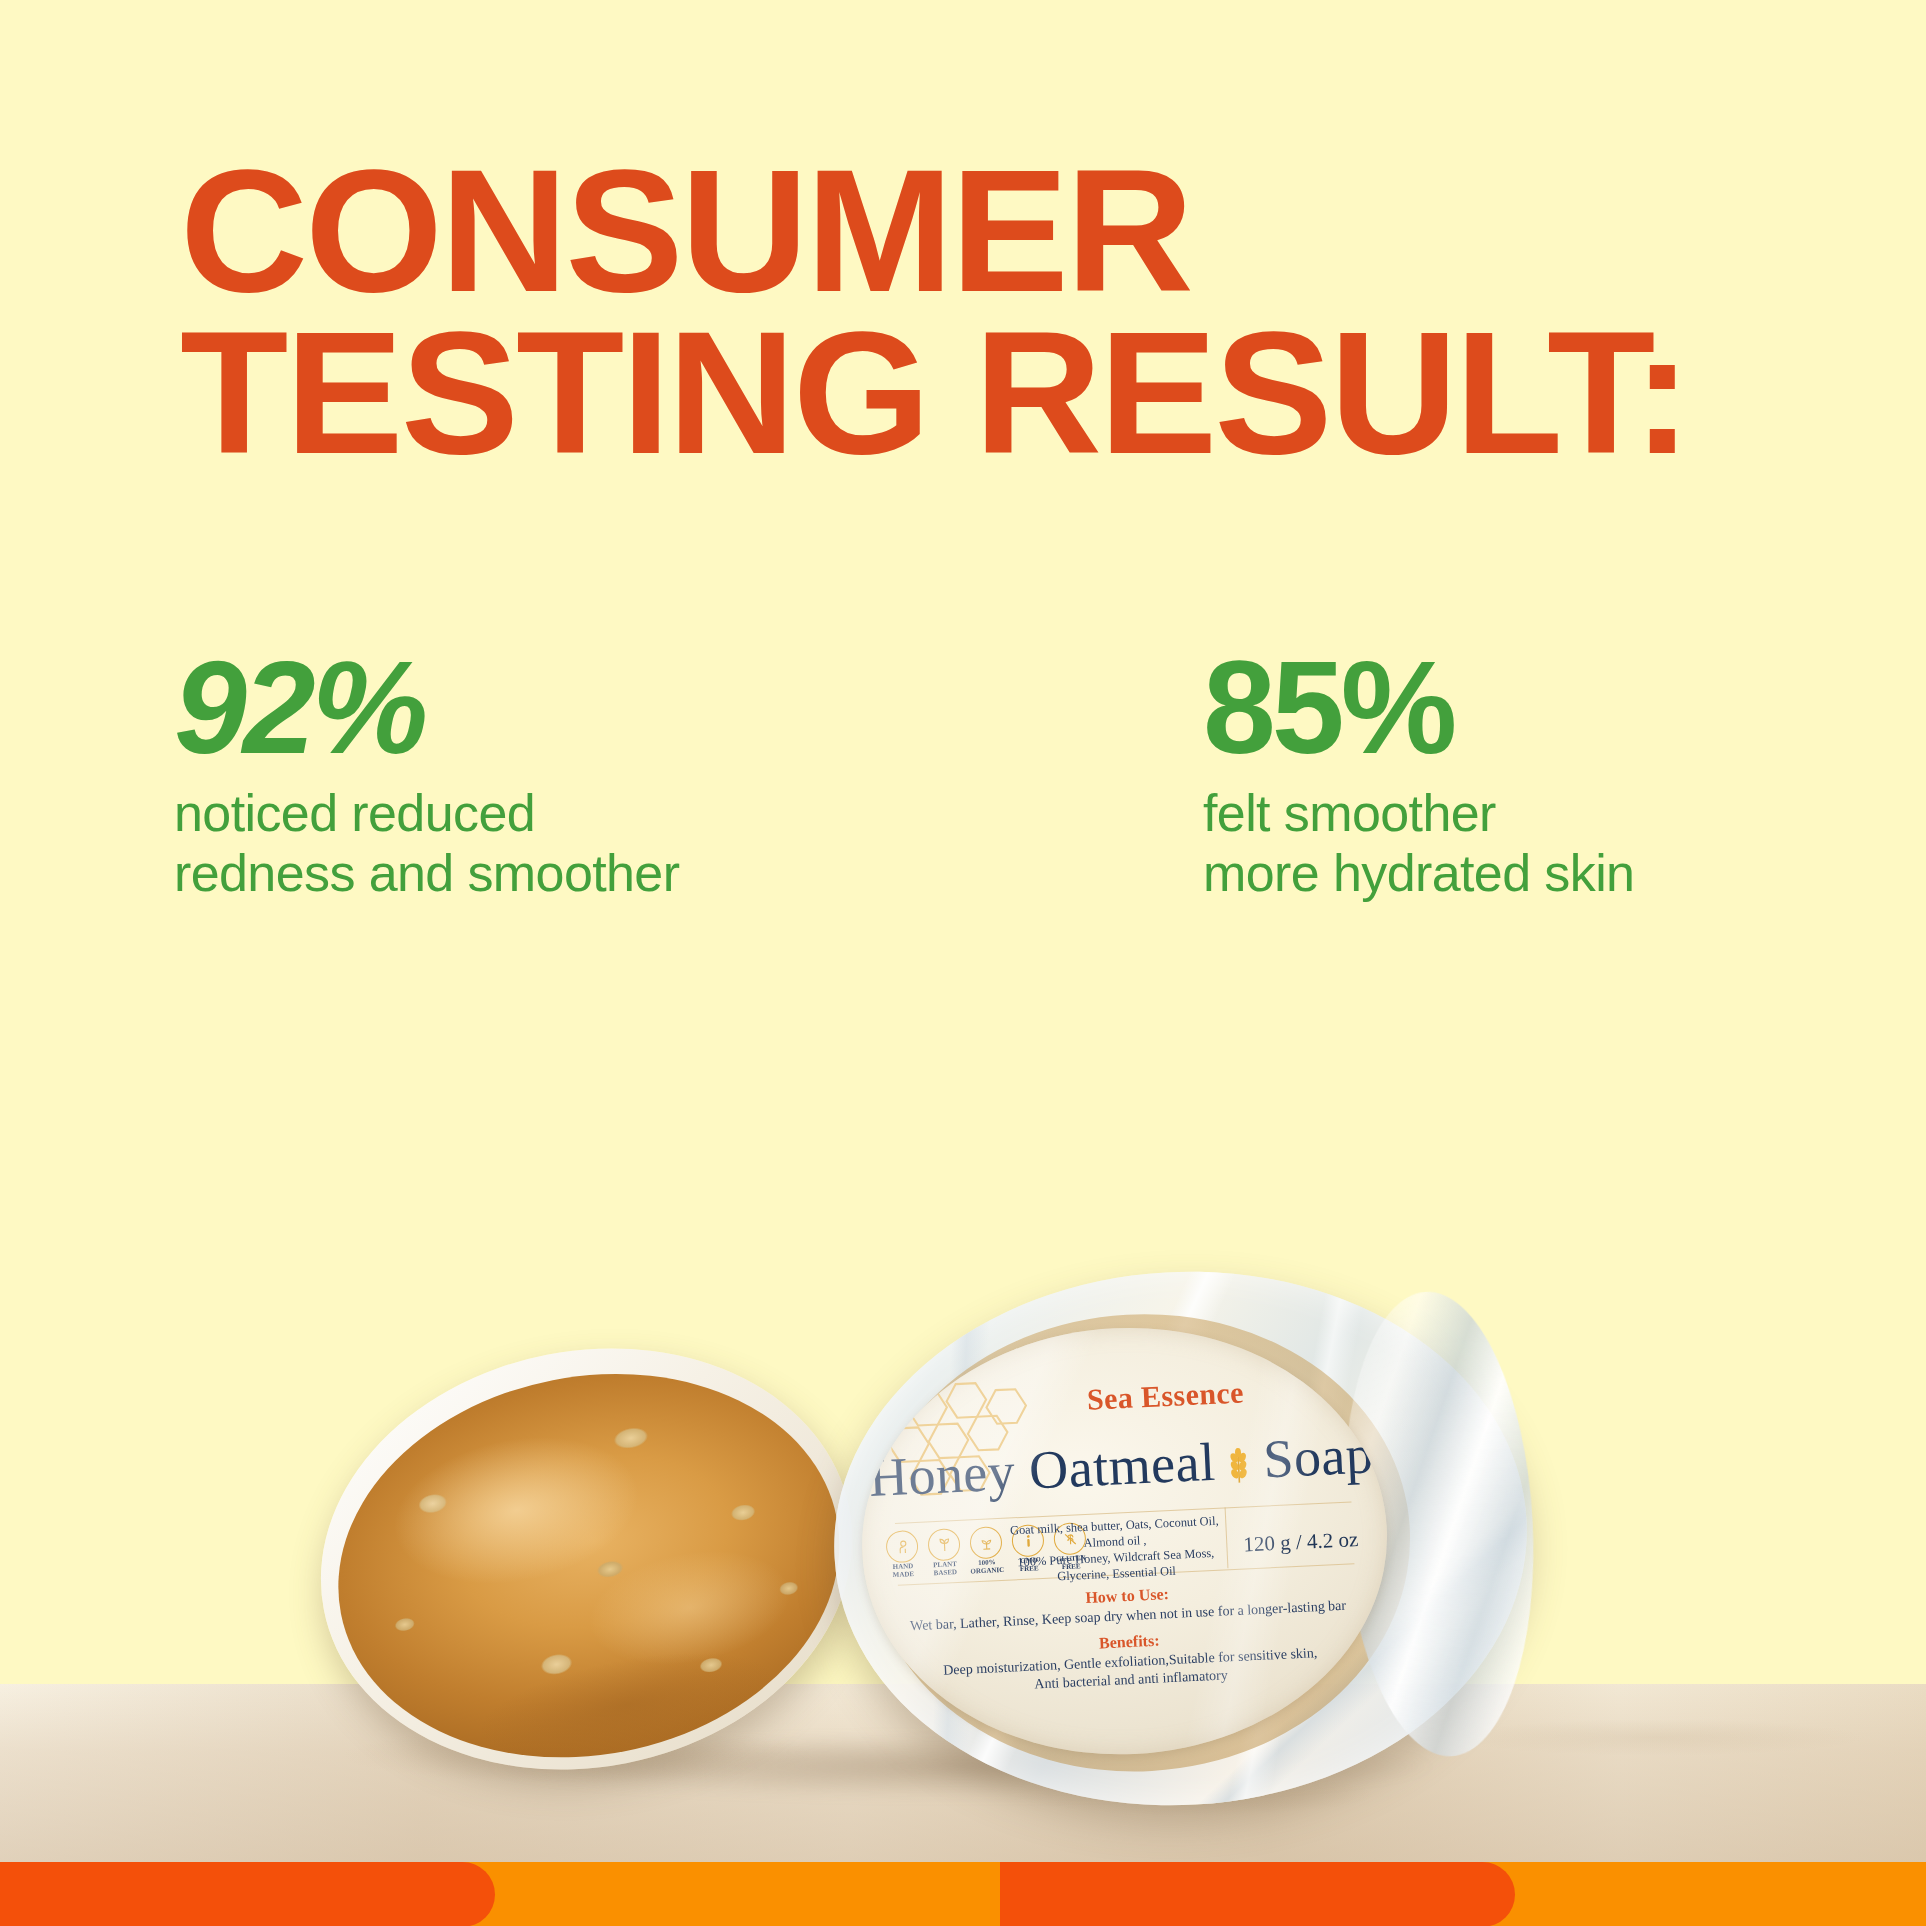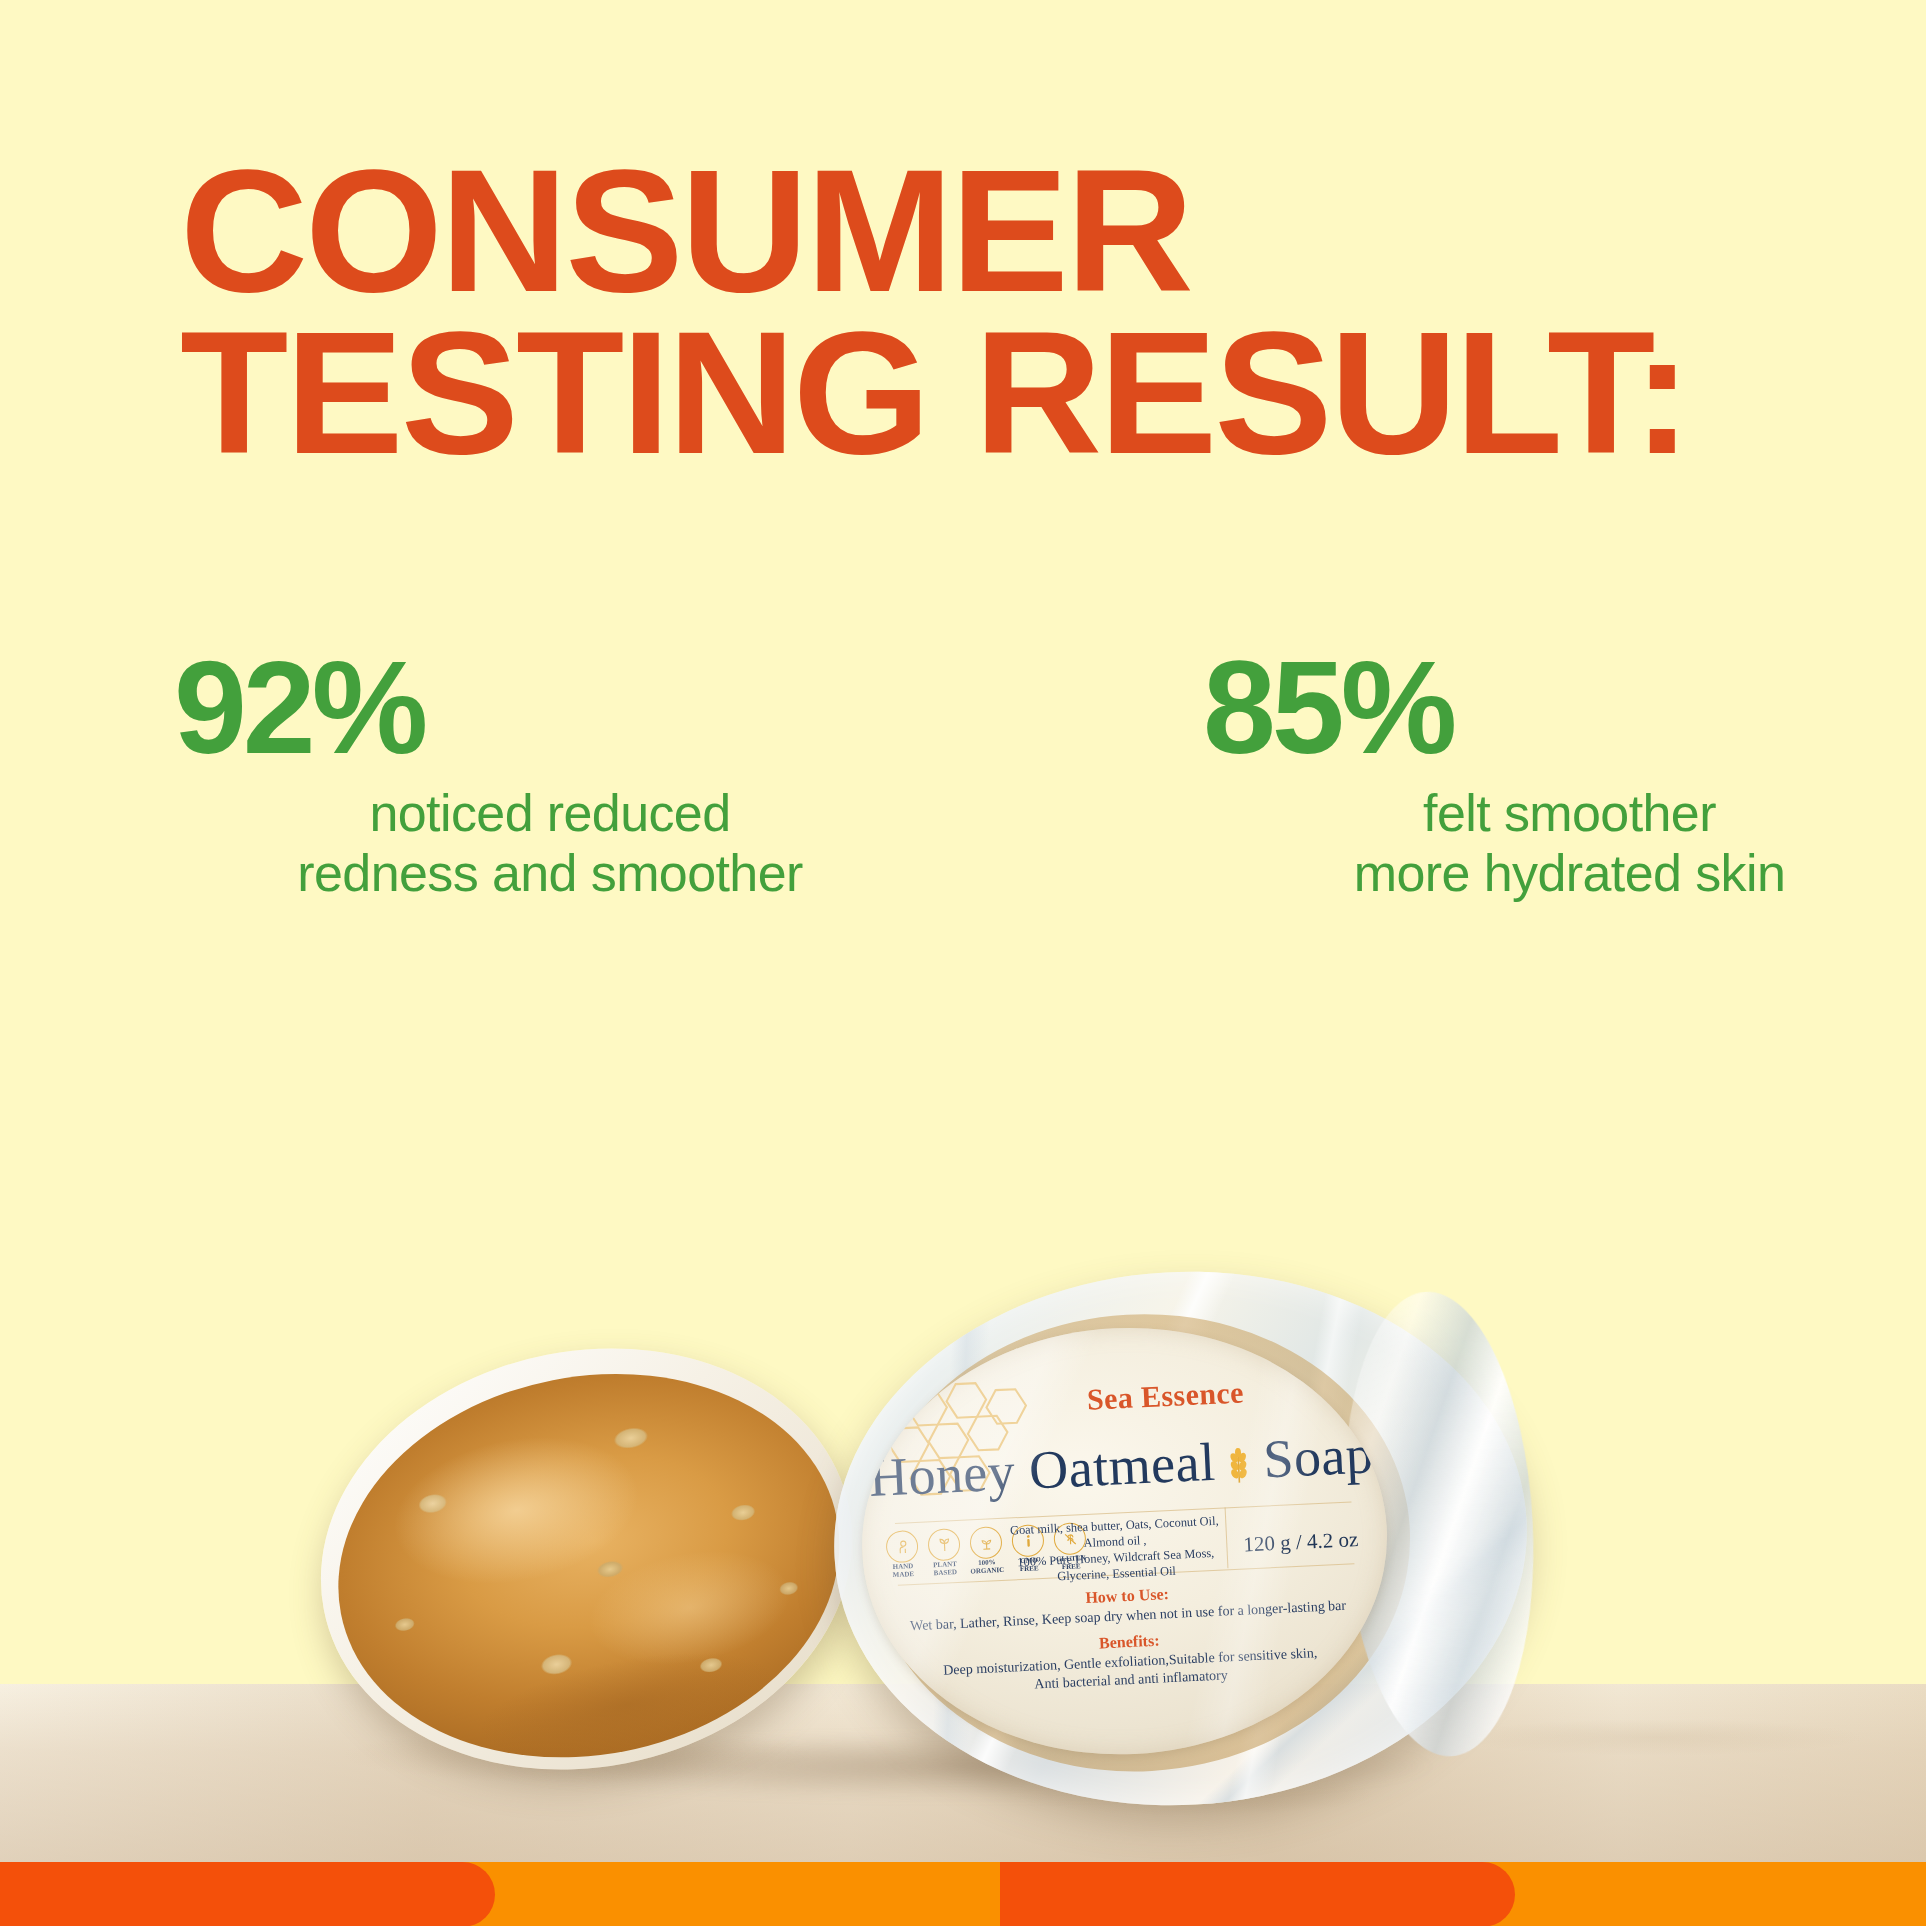--- a/index.html
+++ b/index.html
@@ -51,21 +51,20 @@
     letter-spacing:-4px;
   }
   .stat-caption {
     margin-top:10px;
     color:#43A03C;
     font-family:"Liberation Sans", sans-serif;
     font-weight:normal;
     font-size:52px;
     line-height:1.16;
     letter-spacing:-0.6px;
-    text-align:center;
   }
   .stat-caption span { display:block; white-space:nowrap; }
 
   
   .tagline {
     position:absolute;
     left:176px; top:1035px;
     width:990px;
     color:#43A03C;
     font-family:"Liberation Sans", sans-serif;
@@ -333,21 +332,21 @@
 <div id="poster">
 
   <div class="headline" style="color: rgb(221, 75, 28);">
     <span class="hl-line">CONSUMER</span>
     <span class="hl-line">TESTING RESULT:</span>
   </div>
 
   <div class="stats">
 
     <div class="stat left">
-      <div class="stat-value" style="color: rgb(67, 160, 60);">92%</div>
+      <div class="stat-value" style="color: rgb(67, 160, 60); font-style: italic;">92%</div>
       <div class="stat-caption" style="color: rgb(67, 160, 60);">
         <span>noticed reduced</span>
         <span>redness and smoother</span>
       </div>
     </div>
 
     <div class="stat right">
       <div class="stat-value" style="color: rgb(67, 160, 60);">85%</div>
       <div class="stat-caption" style="color: rgb(67, 160, 60);">
         <span>felt smoother</span>

